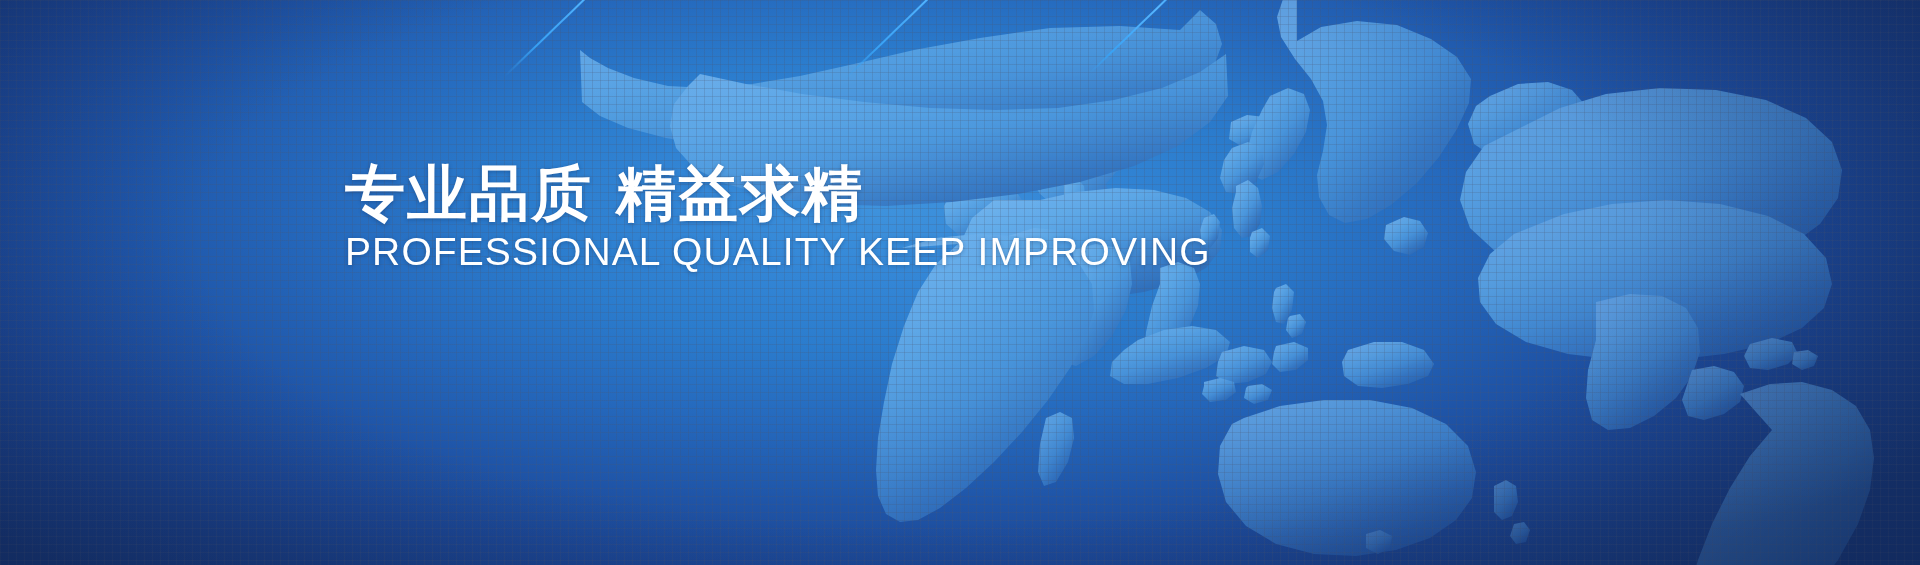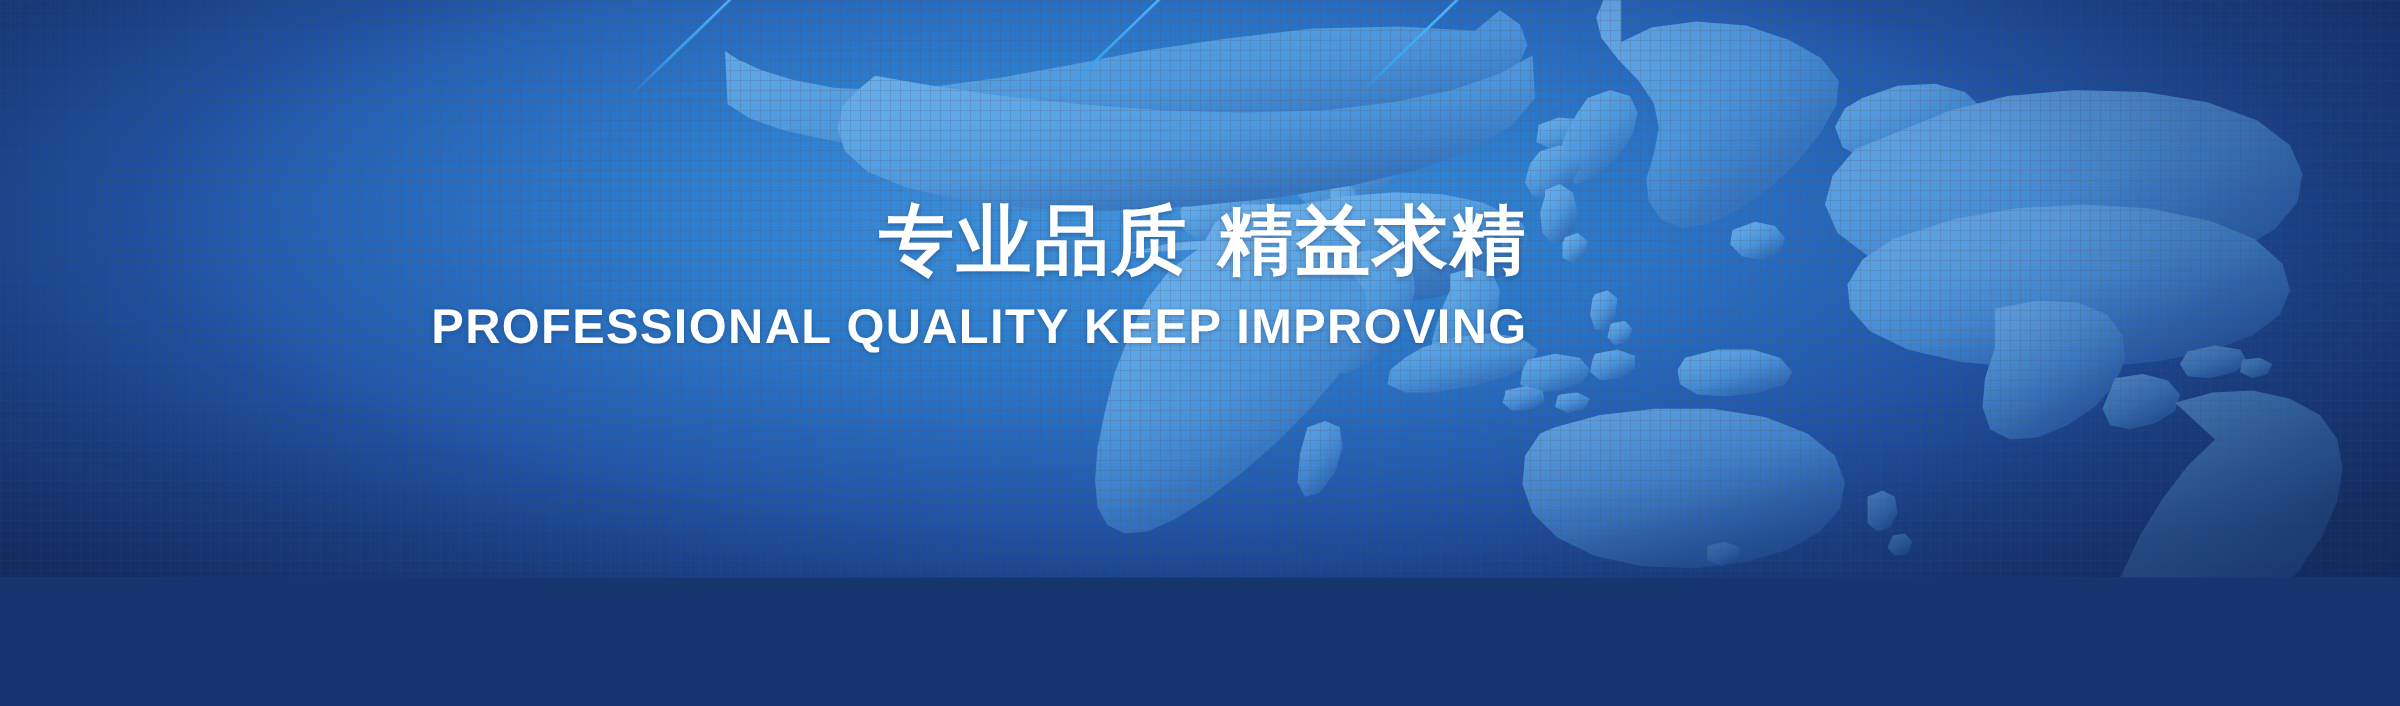--- a/index.html
+++ b/index.html
@@ -7,24 +7,23 @@
   html, body {
     width:1920px; height:565px;
     overflow:hidden;
     background:#16346d;
     font-family:"Liberation Sans","DejaVu Sans",sans-serif;
   }
 
   .banner {
     position:relative;
     width:1920px;
-    height:462px;
+    height:565px;
     overflow:hidden;
     background:#1a3d85;
-    text-align:right;
   }
 
   
   .layer-base {
     position:absolute; inset:0;
     background:
       radial-gradient(ellipse 64% 86% at 46% 36%,
         #3f93dd 0%,
         #3386d6 16%,
         #2b7ccd 30%,
@@ -104,24 +103,24 @@
     font-family:"DejaVu Sans","Liberation Sans",sans-serif;
     font-size:60px;
     font-weight:bold;
     line-height:1.12;
     color:#ffffff;
     letter-spacing:2px;
     white-space:nowrap;
     text-shadow:0 1px 4px rgba(6,24,62,0.30);
   }
   .headline-en {
-    margin-top:14px;
+    margin-top:4px;
     font-family:"Liberation Sans","DejaVu Sans",sans-serif;
     font-size:39px;
-    font-weight:700;
+    font-weight:400;
     line-height:1.1;
     color:#ffffff;
     letter-spacing:1.1px;
     white-space:nowrap;
     text-shadow:0 1px 4px rgba(6,24,62,0.28);
   }
 </style>
 </head>
 <body>
 

